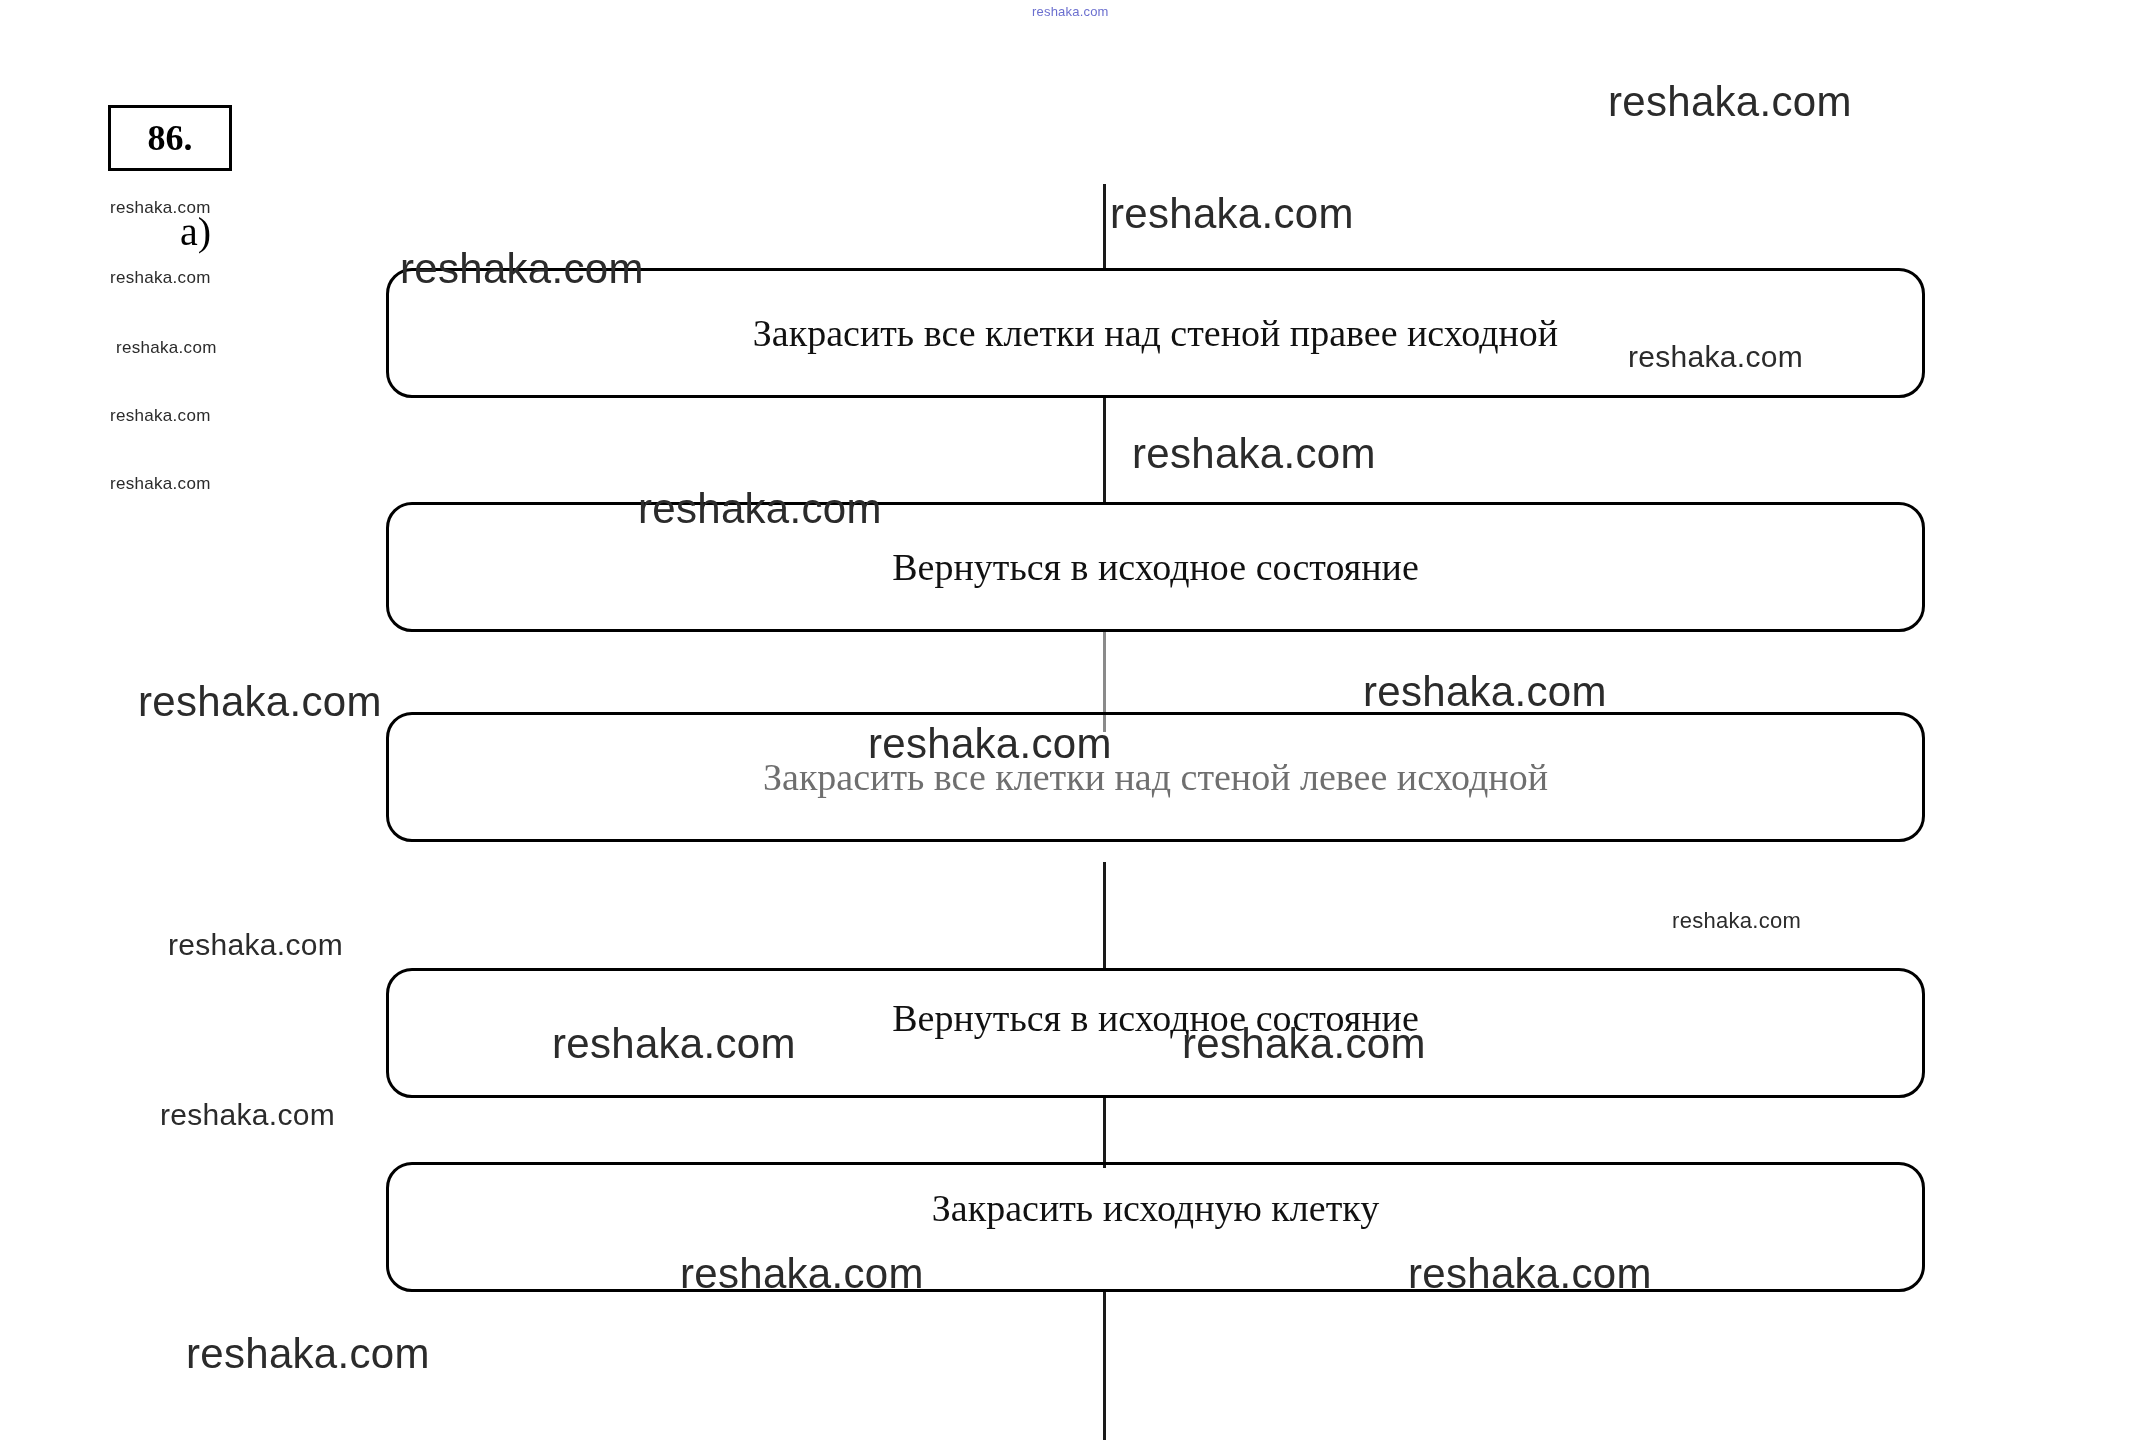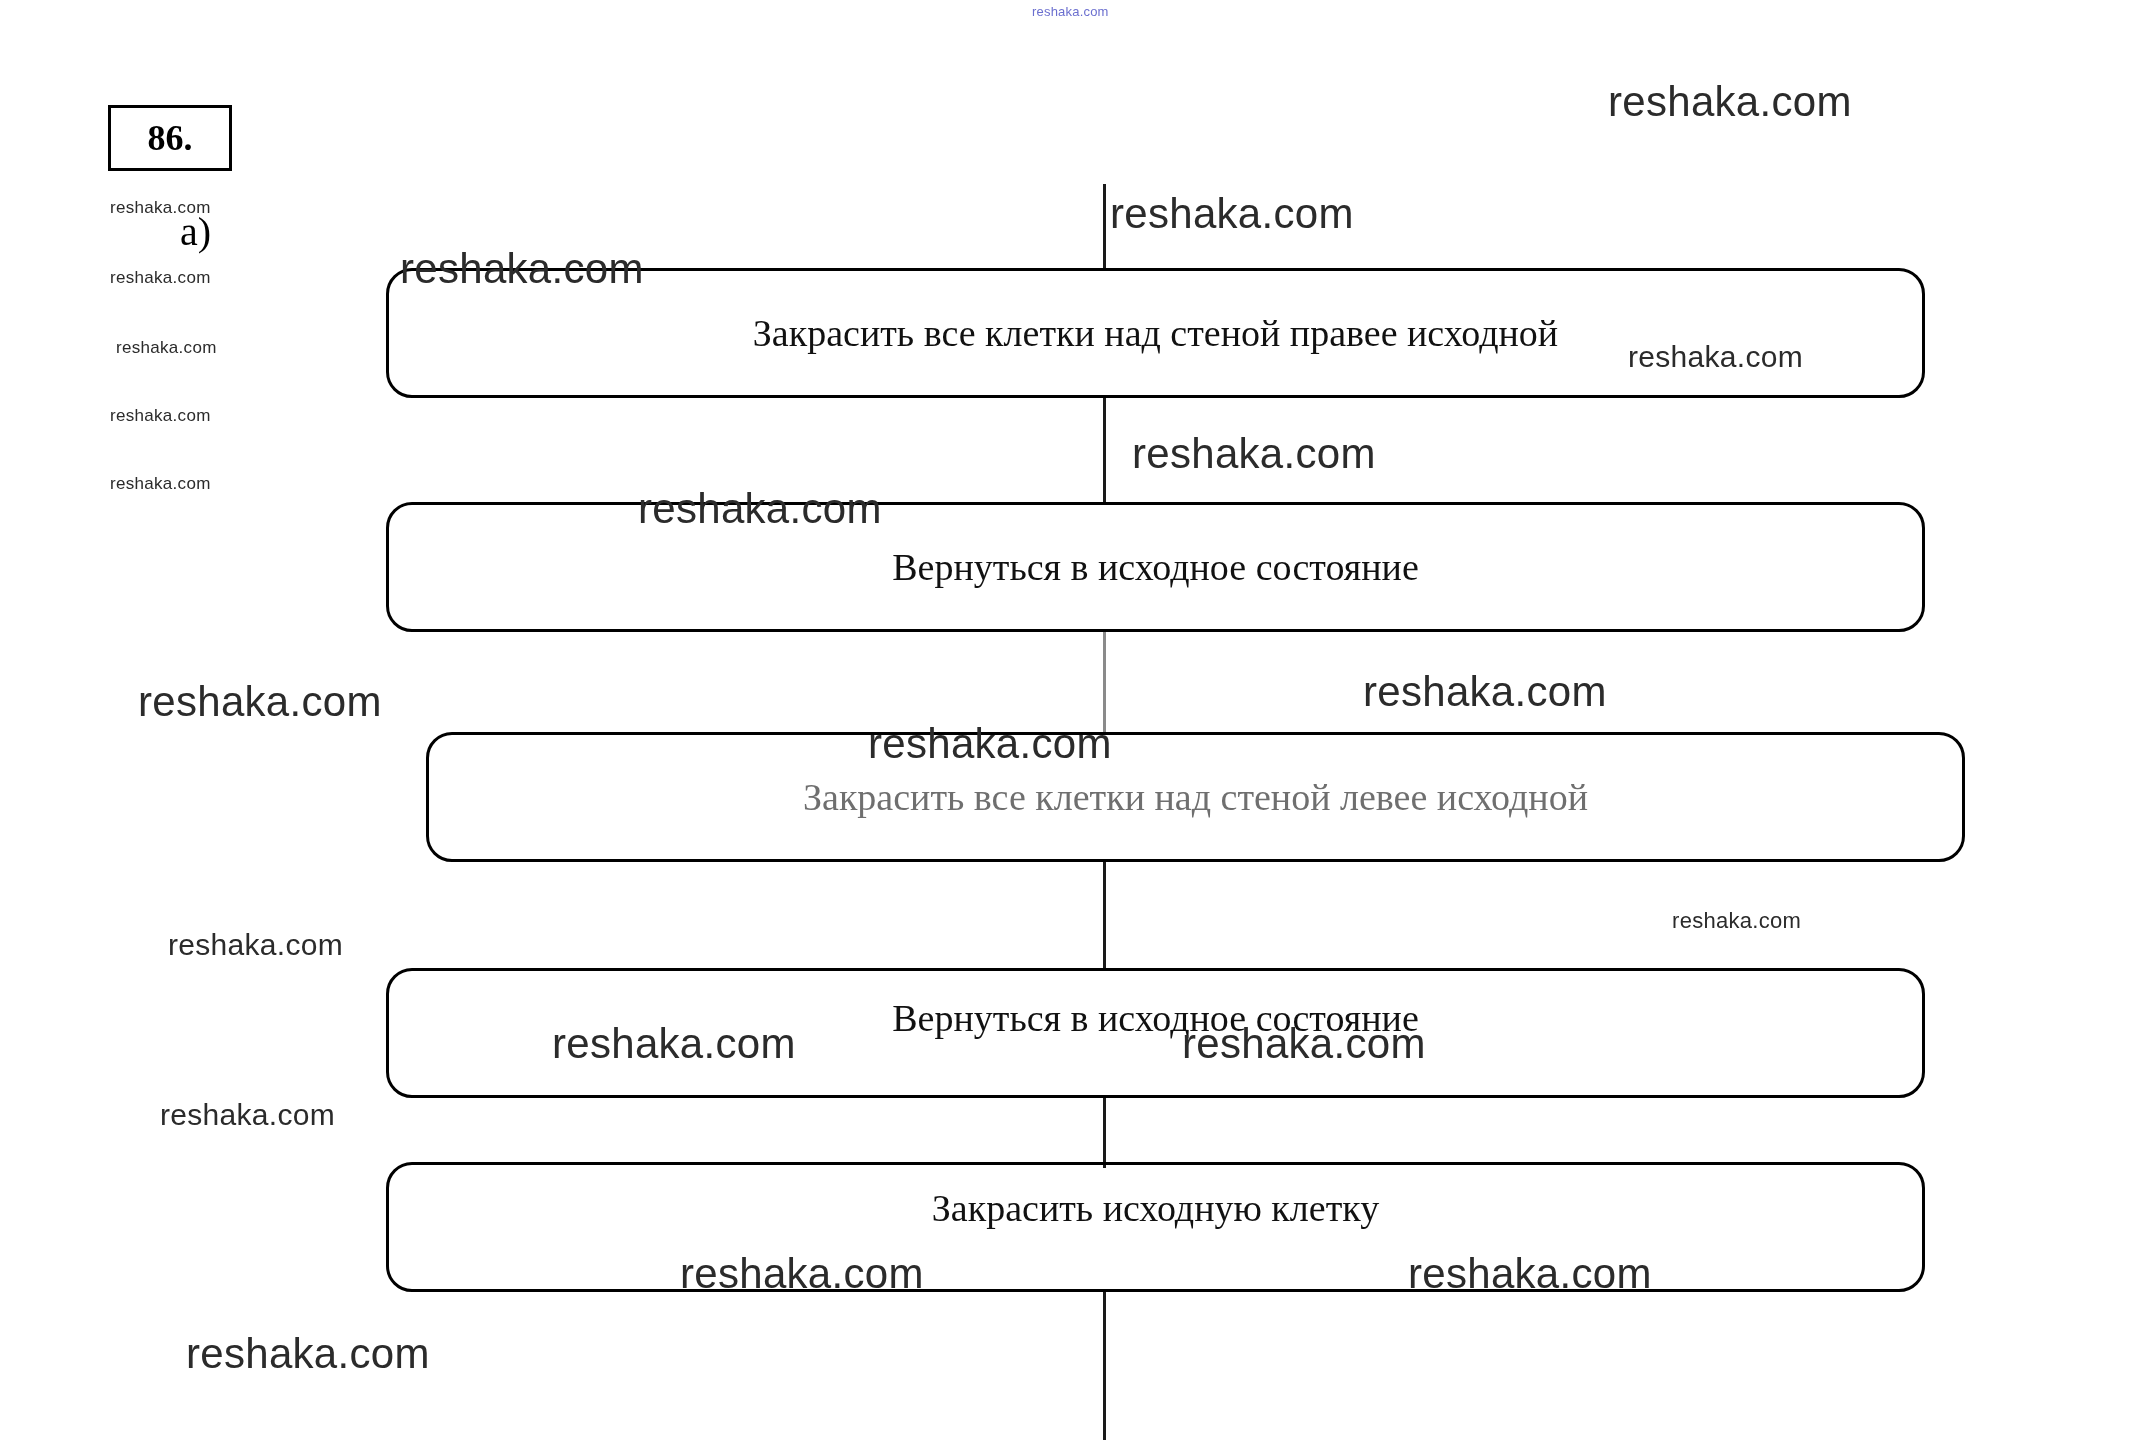--- a/index.html
+++ b/index.html
@@ -138,21 +138,21 @@
     </div>
 
     <div class="connector" style="top:398px; height:105px;"></div>
 
     <div class="node" style="top:502px;">
       <div class="node-text">Вернуться в исходное состояние</div>
     </div>
 
     <div class="connector faint" style="top:632px; height:100px;"></div>
 
-    <div class="node" style="top:732px;margin-left:40px;">
+    <div class="node" style="top:712px;">
       <div class="node-text wm-faded" style="color:#6f6f6f;">Закрасить все клетки над стеной левее исходной</div>
     </div>
 
     <div class="connector" style="top:862px; height:108px;"></div>
 
     <div class="node" style="top:968px;">
       <div class="node-text" style="top:38%;">Вернуться в исходное состояние</div>
     </div>
 
     <div class="connector" style="top:1098px; height:70px;"></div>

